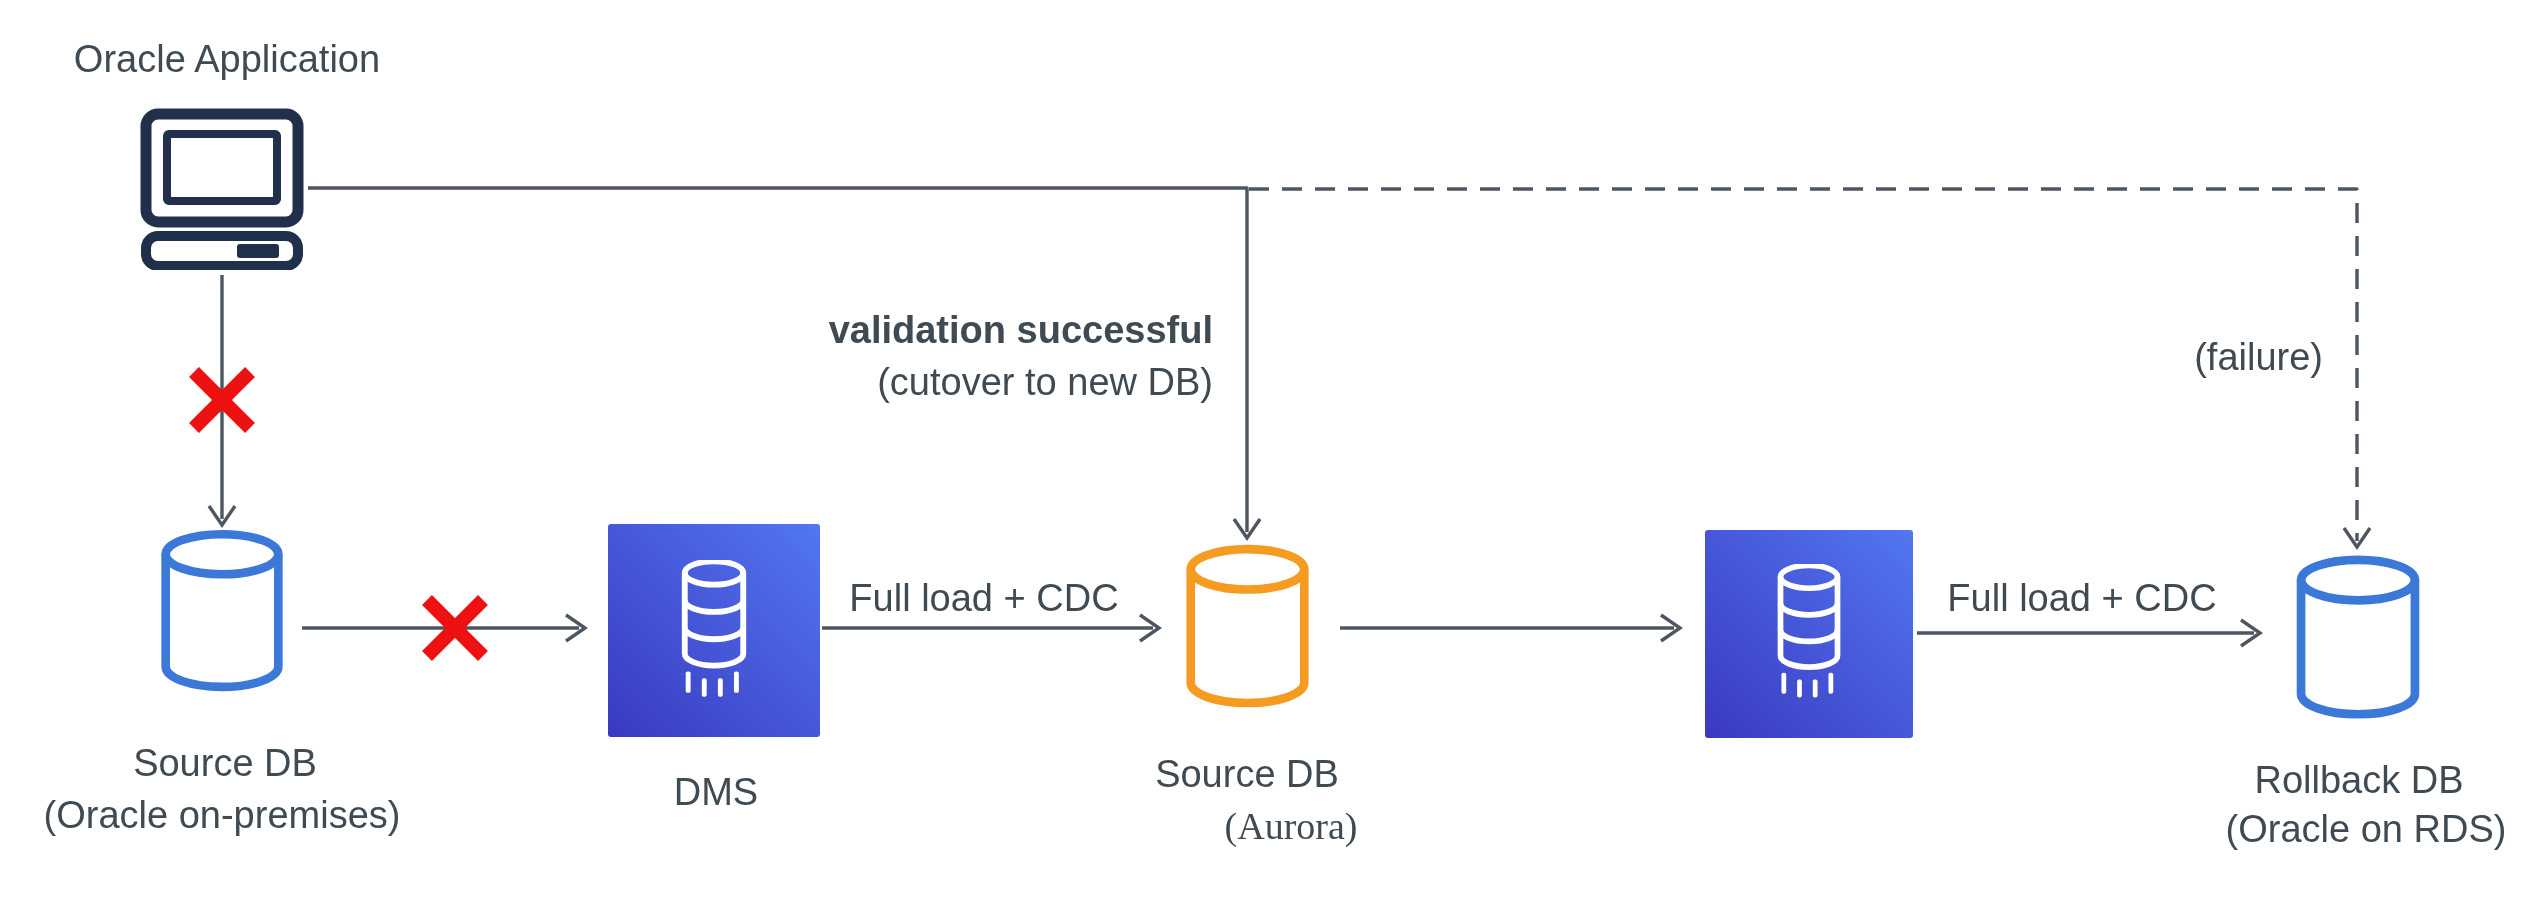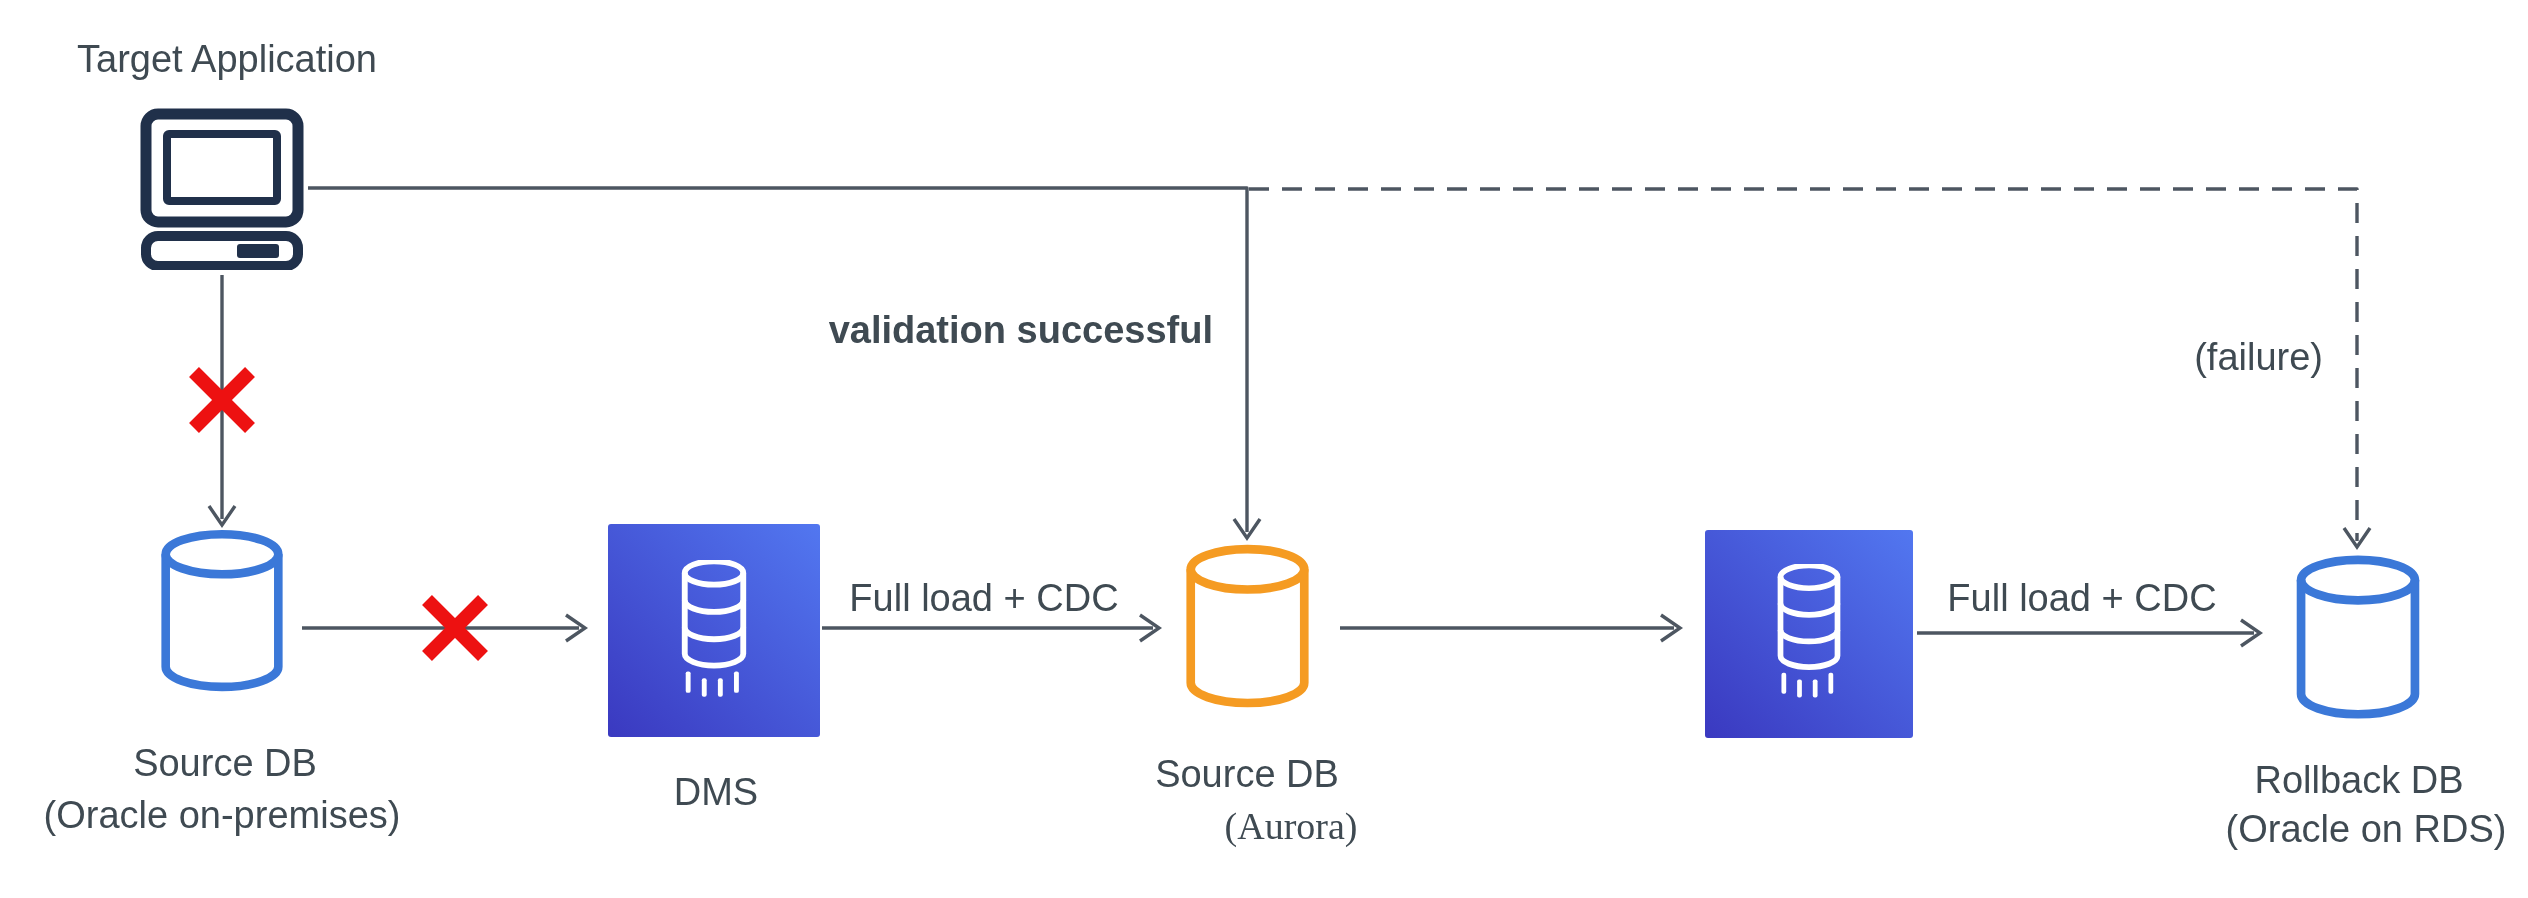--- a/index.html
+++ b/index.html
@@ -90,21 +90,21 @@
       <line class="conn" x1="1340" y1="628" x2="1674" y2="628"></line>
       <polyline class="conn-head" points="1661,615 1680,628 1661,641"></polyline>
     </g>
 
     <g>
       <line class="conn" x1="1917" y1="633" x2="2254" y2="633"></line>
       <polyline class="conn-head" points="2241,620 2260,633 2241,646"></polyline>
     </g>
   </svg>
 
-  <div class="label center" style="left:227px;top:34px;">Target Application</div>
+  <div class="label center" style="left:227px;top:34px;">Oracle Application</div>
 
   <svg class="computer" width="164" height="162" viewBox="0 0 164 162">
     <rect class="comp-stroke" x="6" y="6" width="152" height="108" rx="12" stroke-width="11"></rect>
     <rect class="comp-stroke" x="27" y="26" width="110" height="67" rx="2" stroke-width="8"></rect>
     <rect class="comp-stroke" x="6" y="128" width="152" height="30" rx="12" stroke-width="10"></rect>
     <rect class="comp-fill" x="97" y="136" width="42" height="14" rx="3"></rect>
   </svg>
 
   <svg class="cyl blue" style="left:159px;top:529px;" width="126" height="165" viewBox="0 0 132 172">
     <path class="cyl-fill" d="M7,26 A59 21 0 0 1 125,26 L125,144 A59 21 0 0 1 7,144 Z"></path>
@@ -125,20 +125,21 @@
       <rect class="glyph-fill" x="44" y="121" width="5" height="19" rx="2"></rect>
       <rect class="glyph-fill" x="60.5" y="114" width="5" height="22" rx="2"></rect>
     </svg>
   </div>
   <div class="label center" style="left:716px;top:767px;">DMS</div>
 
   <div class="label center" style="left:984px;top:573px;">Full load + CDC</div>
 
   <div class="label rightalign" style="right:1315px;top:304px;">
     <div style="line-height:52px;font-weight:bold;">validation successful</div>
+    <div style="line-height:52px;">(cutover to new DB)</div>
   </div>
 
   <svg class="cyl orange" style="left:1184px;top:544px;" width="127" height="166" viewBox="0 0 132 172">
     <path class="cyl-fill" d="M7,26 A59 21 0 0 1 125,26 L125,144 A59 21 0 0 1 7,144 Z"></path>
     <path class="cyl-stroke" d="M7,26 L7,144 A59 21 0 0 0 125,144 L125,26"></path>
     <ellipse class="cyl-stroke" cx="66" cy="26" rx="59" ry="21"></ellipse>
   </svg>
   <div class="label center" style="left:1247px;top:749px;">Source DB</div>
   <div class="label center" style="left:1291px;top:801px;font-family:Liberation Serif, serif;">(Aurora)</div>
 

